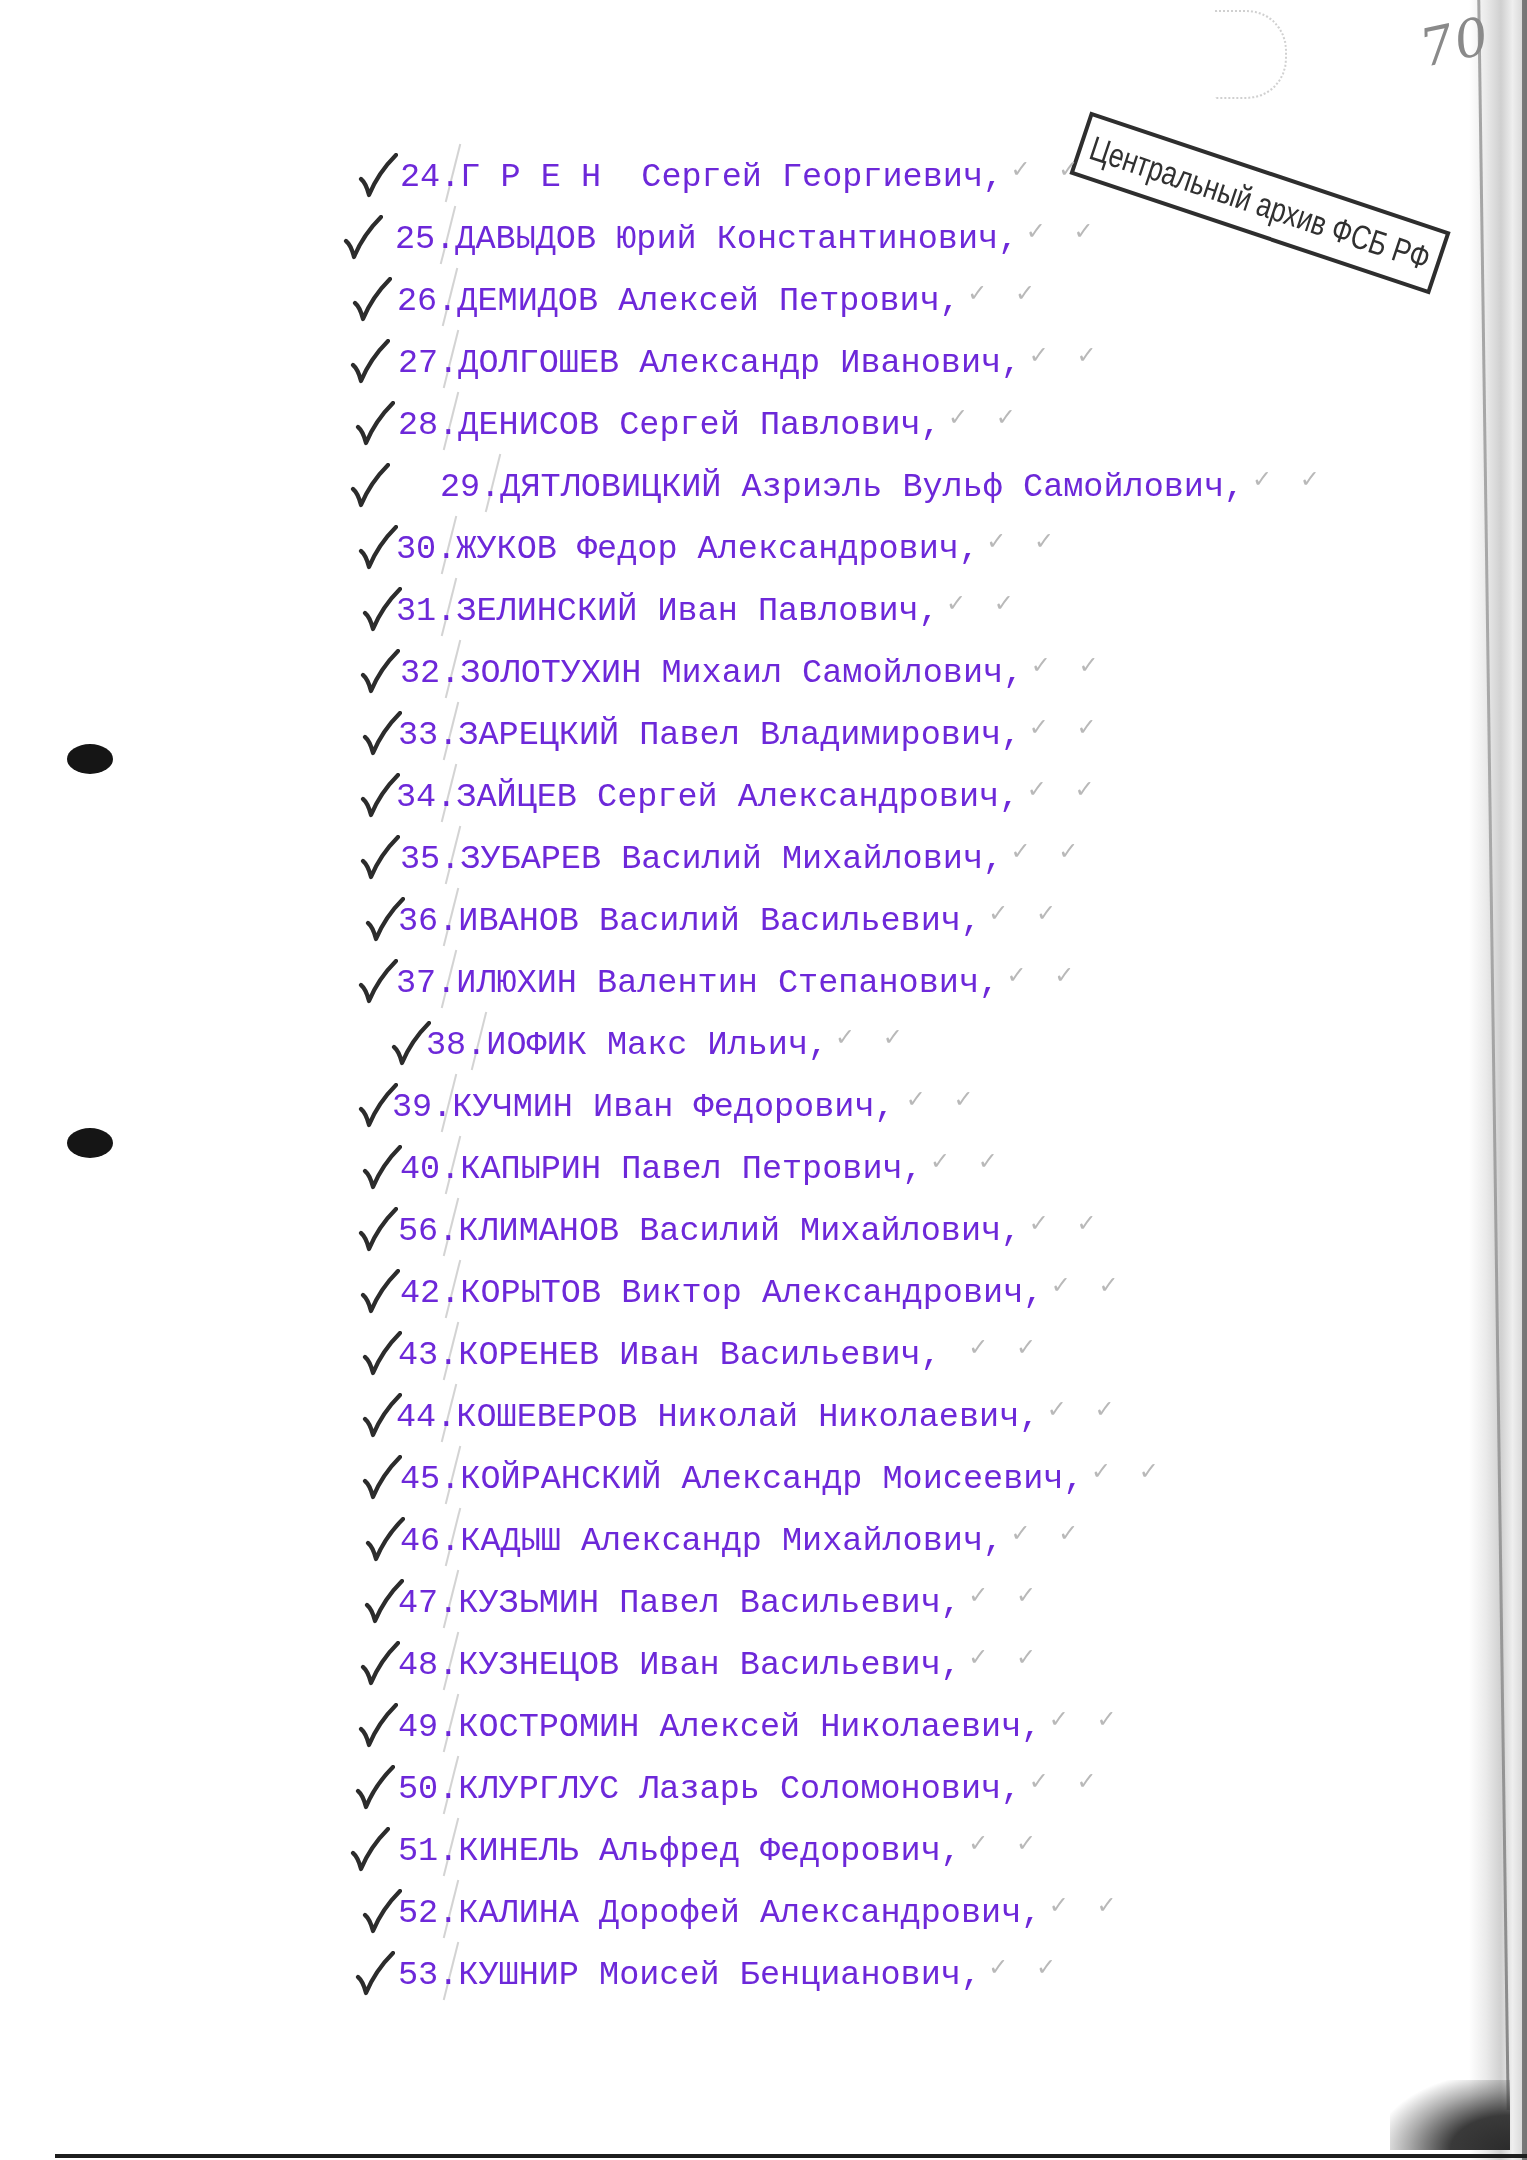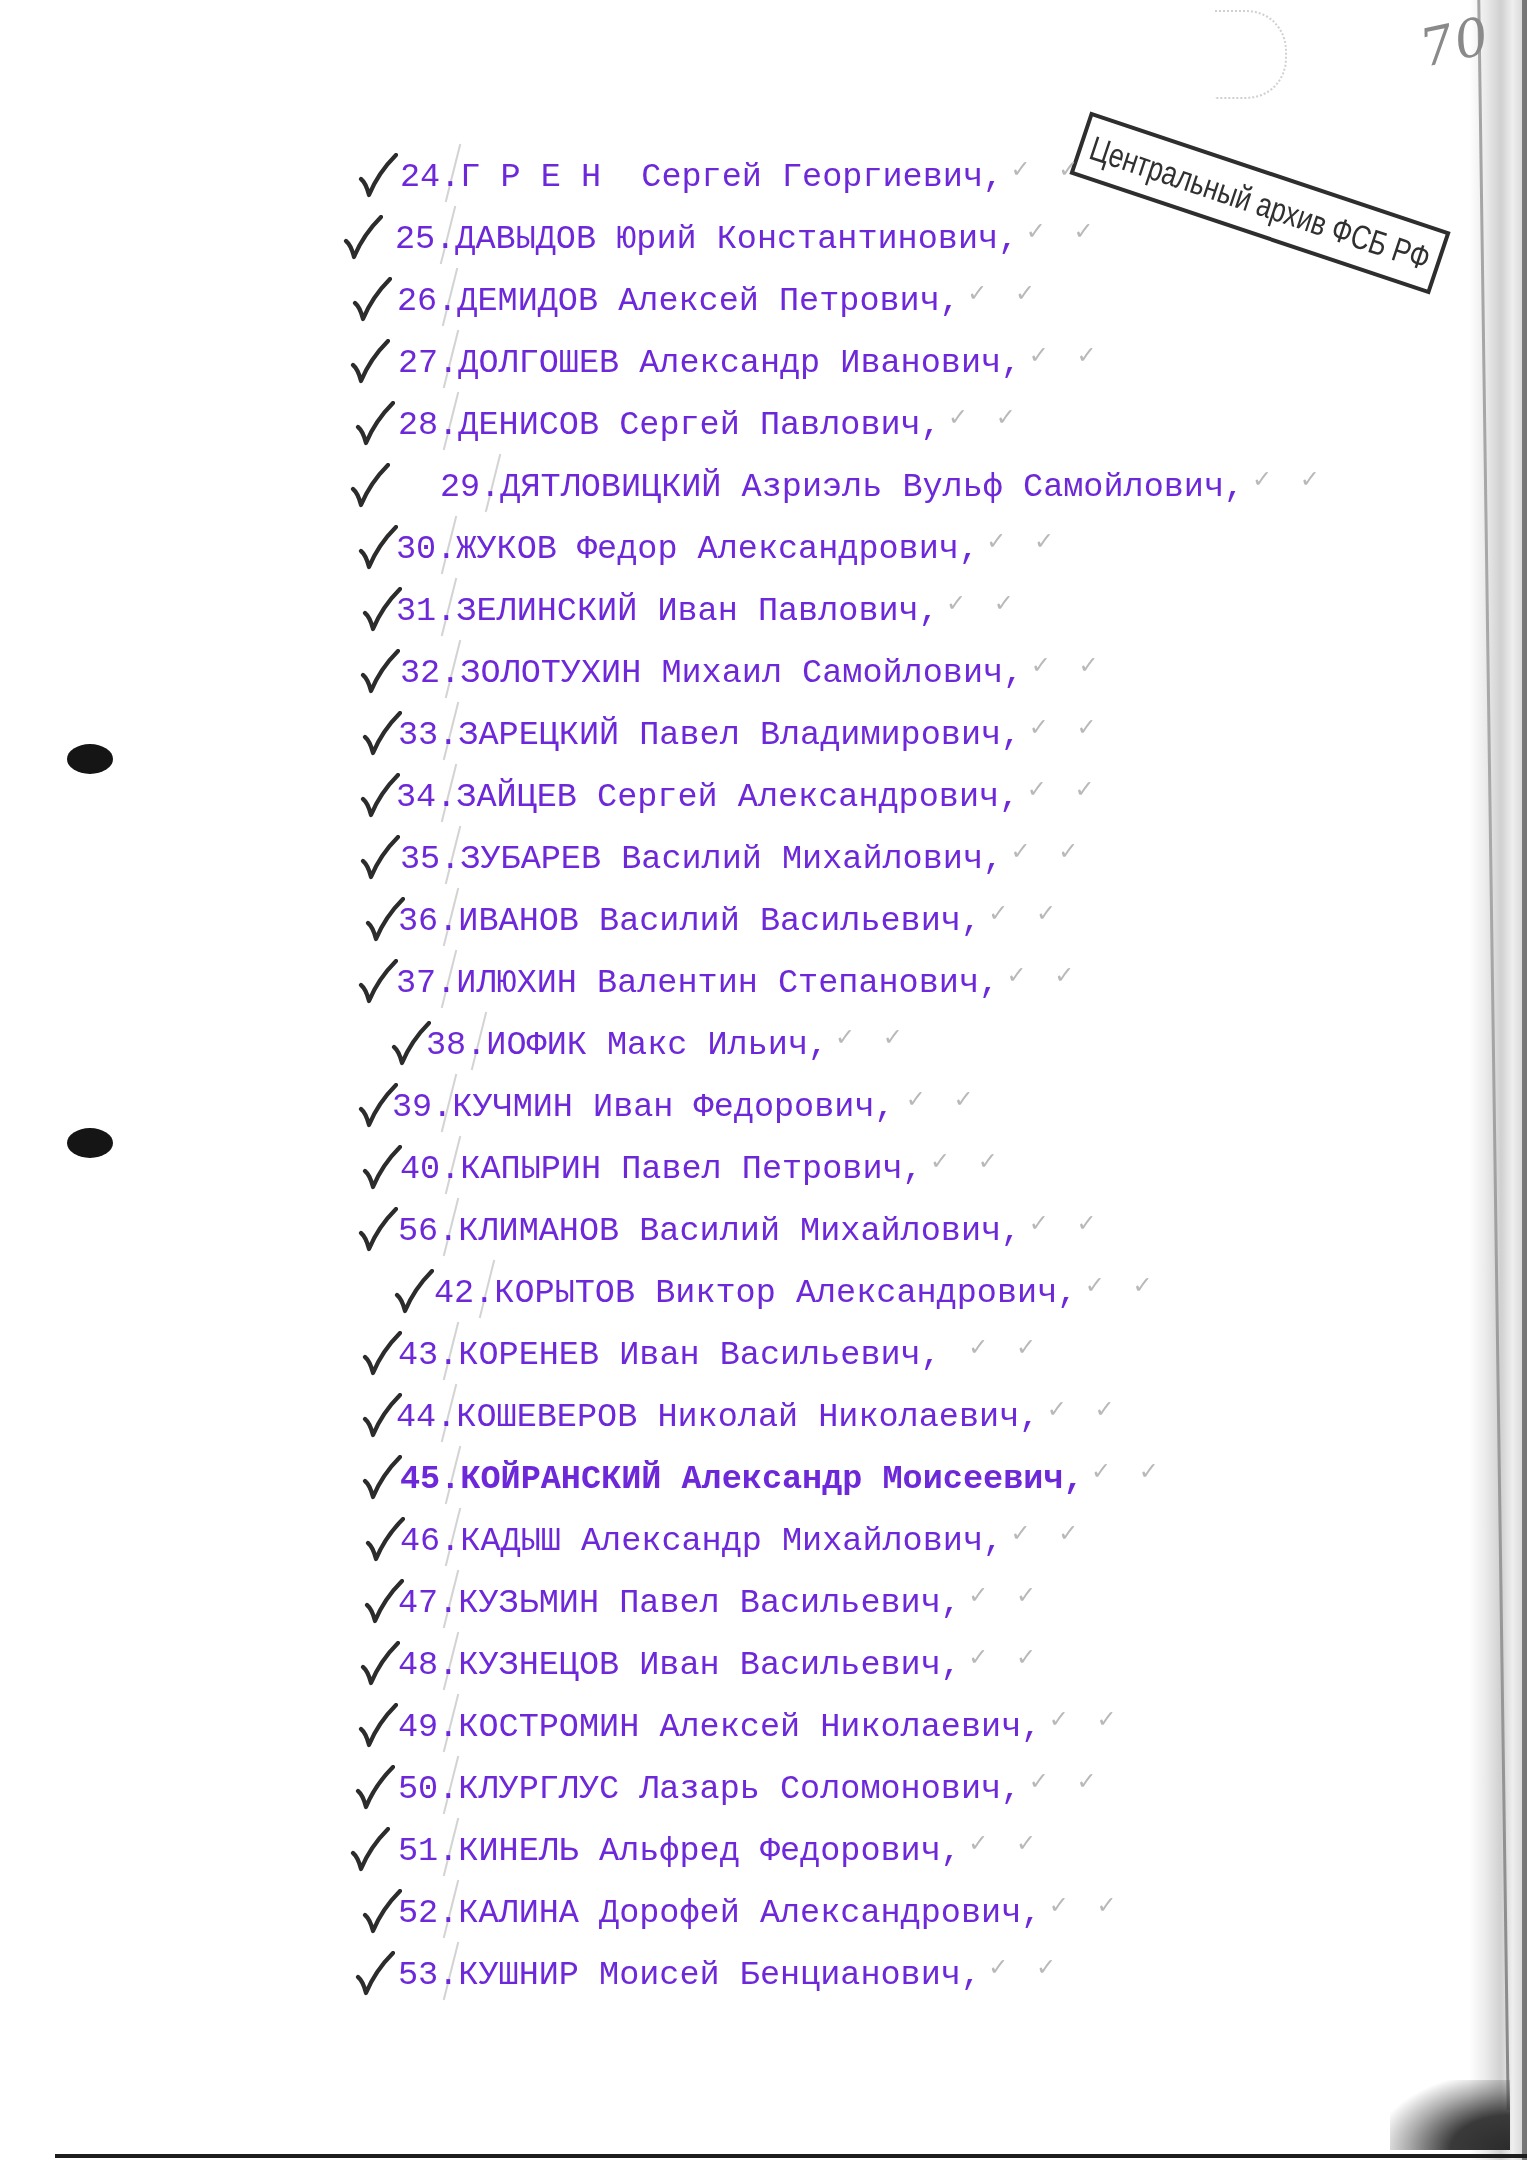--- a/index.html
+++ b/index.html
@@ -280,21 +280,21 @@
       <div class="row" style="top: 1211px;">
     <span class="check" style="left: 358px;">
       <svg viewBox="0 0 40 46" xmlns="http://www.w3.org/2000/svg">
         <path d="M3 26 Q8 30 11 42 Q20 20 38 2" fill="none" stroke="#2c2c2c" stroke-width="4.2" stroke-linecap="round" stroke-linejoin="round"></path>
       </svg>
     </span>
     <span class="pencil-slash" style="left: 450.3px;"></span>
     <span class="line-text" style="left: 398px;"><span class="num">56</span><span class="dot">.</span><span class="sur">КЛИМАНОВ</span> <span class="given">Василий Михайлович,</span></span>
     <span class="pencil-ticks" style="left: 1028.65px;">✓ ✓</span>
   </div>
-      <div class="row" style="top: 1273px; margin-left: 34px;">
+      <div class="row" style="top: 1273px;">
     <span class="check" style="left: 360px;">
       <svg viewBox="0 0 40 46" xmlns="http://www.w3.org/2000/svg">
         <path d="M3 26 Q8 30 11 42 Q20 20 38 2" fill="none" stroke="#2c2c2c" stroke-width="4.2" stroke-linecap="round" stroke-linejoin="round"></path>
       </svg>
     </span>
     <span class="pencil-slash" style="left: 452.3px;"></span>
     <span class="line-text" style="left: 400px;"><span class="num">42</span><span class="dot">.</span><span class="sur">КОРЫТОВ</span> <span class="given">Виктор Александрович,</span></span>
     <span class="pencil-ticks" style="left: 1050.8px;">✓ ✓</span>
   </div>
       <div class="row" style="top: 1335px;">
@@ -317,21 +317,21 @@
     <span class="line-text" style="left: 396px;"><span class="num">44</span><span class="dot">.</span><span class="sur">КОШЕВЕРОВ</span> <span class="given">Николай Николаевич,</span></span>
     <span class="pencil-ticks" style="left: 1046.8px;">✓ ✓</span>
   </div>
       <div class="row" style="top: 1459px;">
     <span class="check" style="left: 362px;">
       <svg viewBox="0 0 40 46" xmlns="http://www.w3.org/2000/svg">
         <path d="M3 26 Q8 30 11 42 Q20 20 38 2" fill="none" stroke="#2c2c2c" stroke-width="4.2" stroke-linecap="round" stroke-linejoin="round"></path>
       </svg>
     </span>
     <span class="pencil-slash" style="left: 452.3px;"></span>
-    <span class="line-text" style="left: 400px; font-weight: bold;"><span class="num">45</span><span class="dot">.</span><span class="sur">КОЙРАНСКИЙ</span> <span class="given">Александр Моисеевич,</span></span>
+    <span class="line-text" style="left: 400px;"><span class="num">45</span><span class="dot">.</span><span class="sur">КОЙРАНСКИЙ</span> <span class="given">Александр Моисеевич,</span></span>
     <span class="pencil-ticks" style="left: 1091.1px;">✓ ✓</span>
   </div>
       <div class="row" style="top: 1521px;">
     <span class="check" style="left: 365px;">
       <svg viewBox="0 0 40 46" xmlns="http://www.w3.org/2000/svg">
         <path d="M3 26 Q8 30 11 42 Q20 20 38 2" fill="none" stroke="#2c2c2c" stroke-width="4.2" stroke-linecap="round" stroke-linejoin="round"></path>
       </svg>
     </span>
     <span class="pencil-slash" style="left: 452.3px;"></span>
     <span class="line-text" style="left: 400px;"><span class="num">46</span><span class="dot">.</span><span class="sur">КАДЫШ</span> <span class="given">Александр Михайлович,</span></span>

